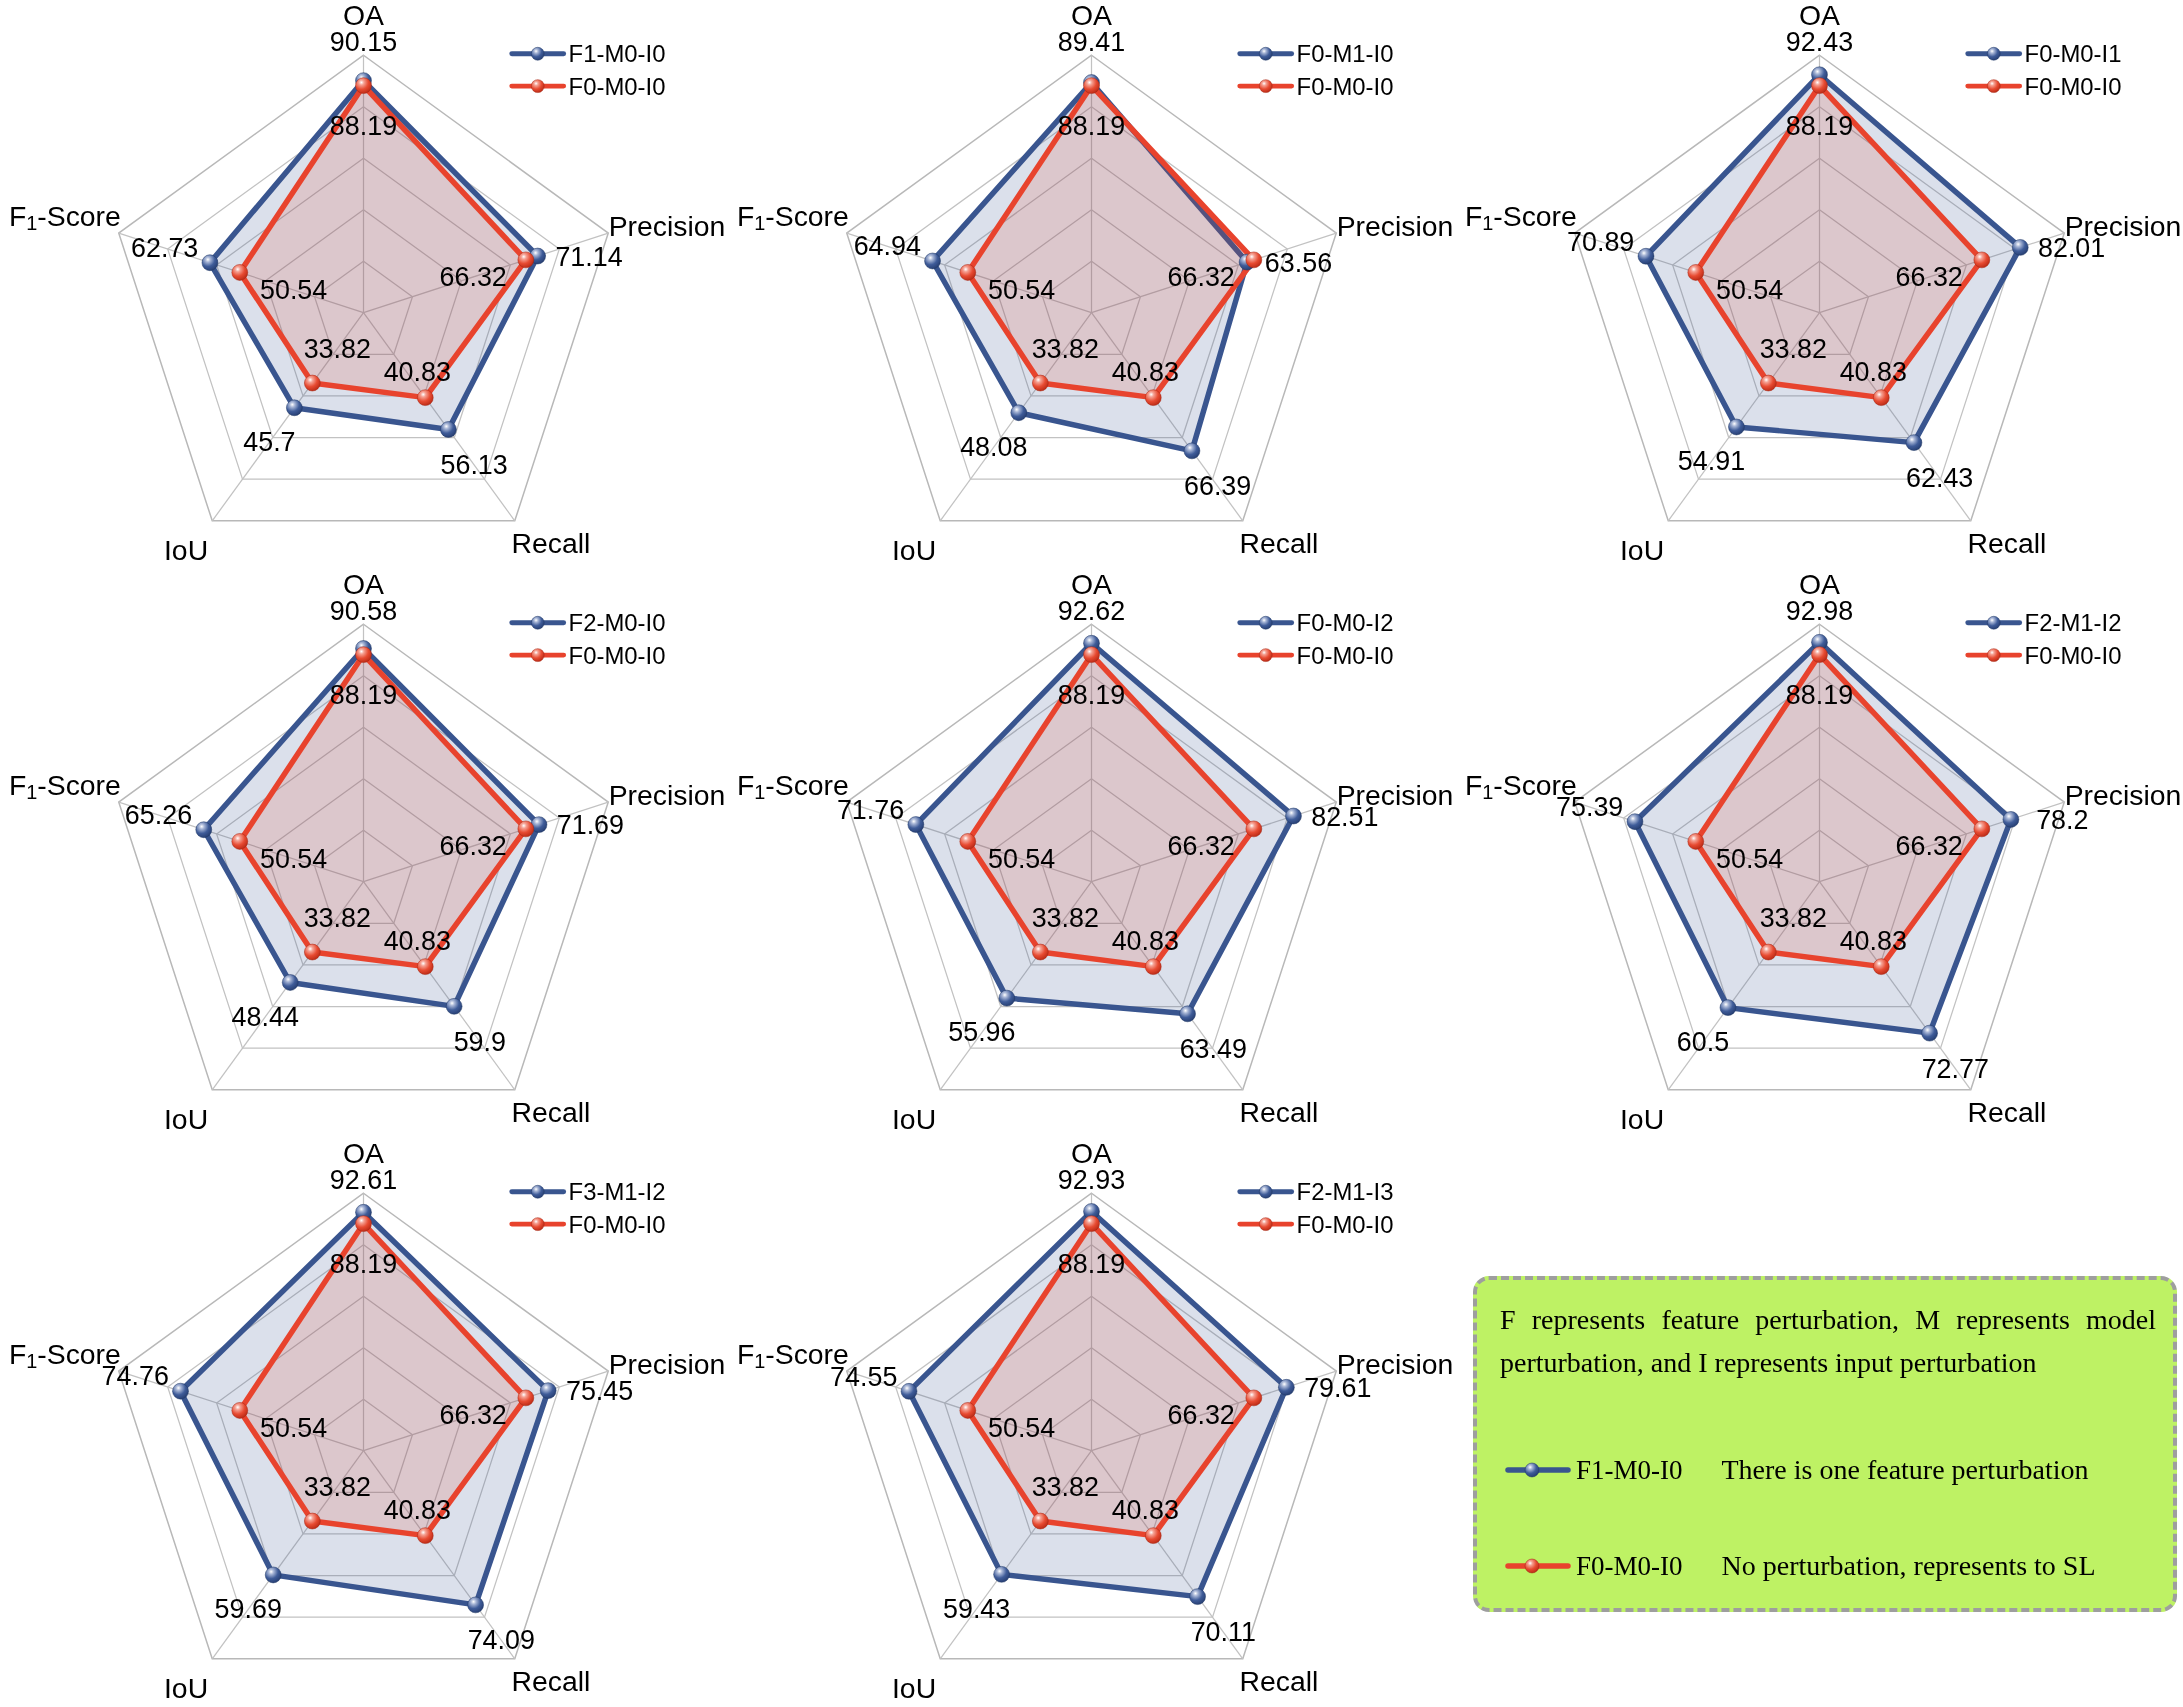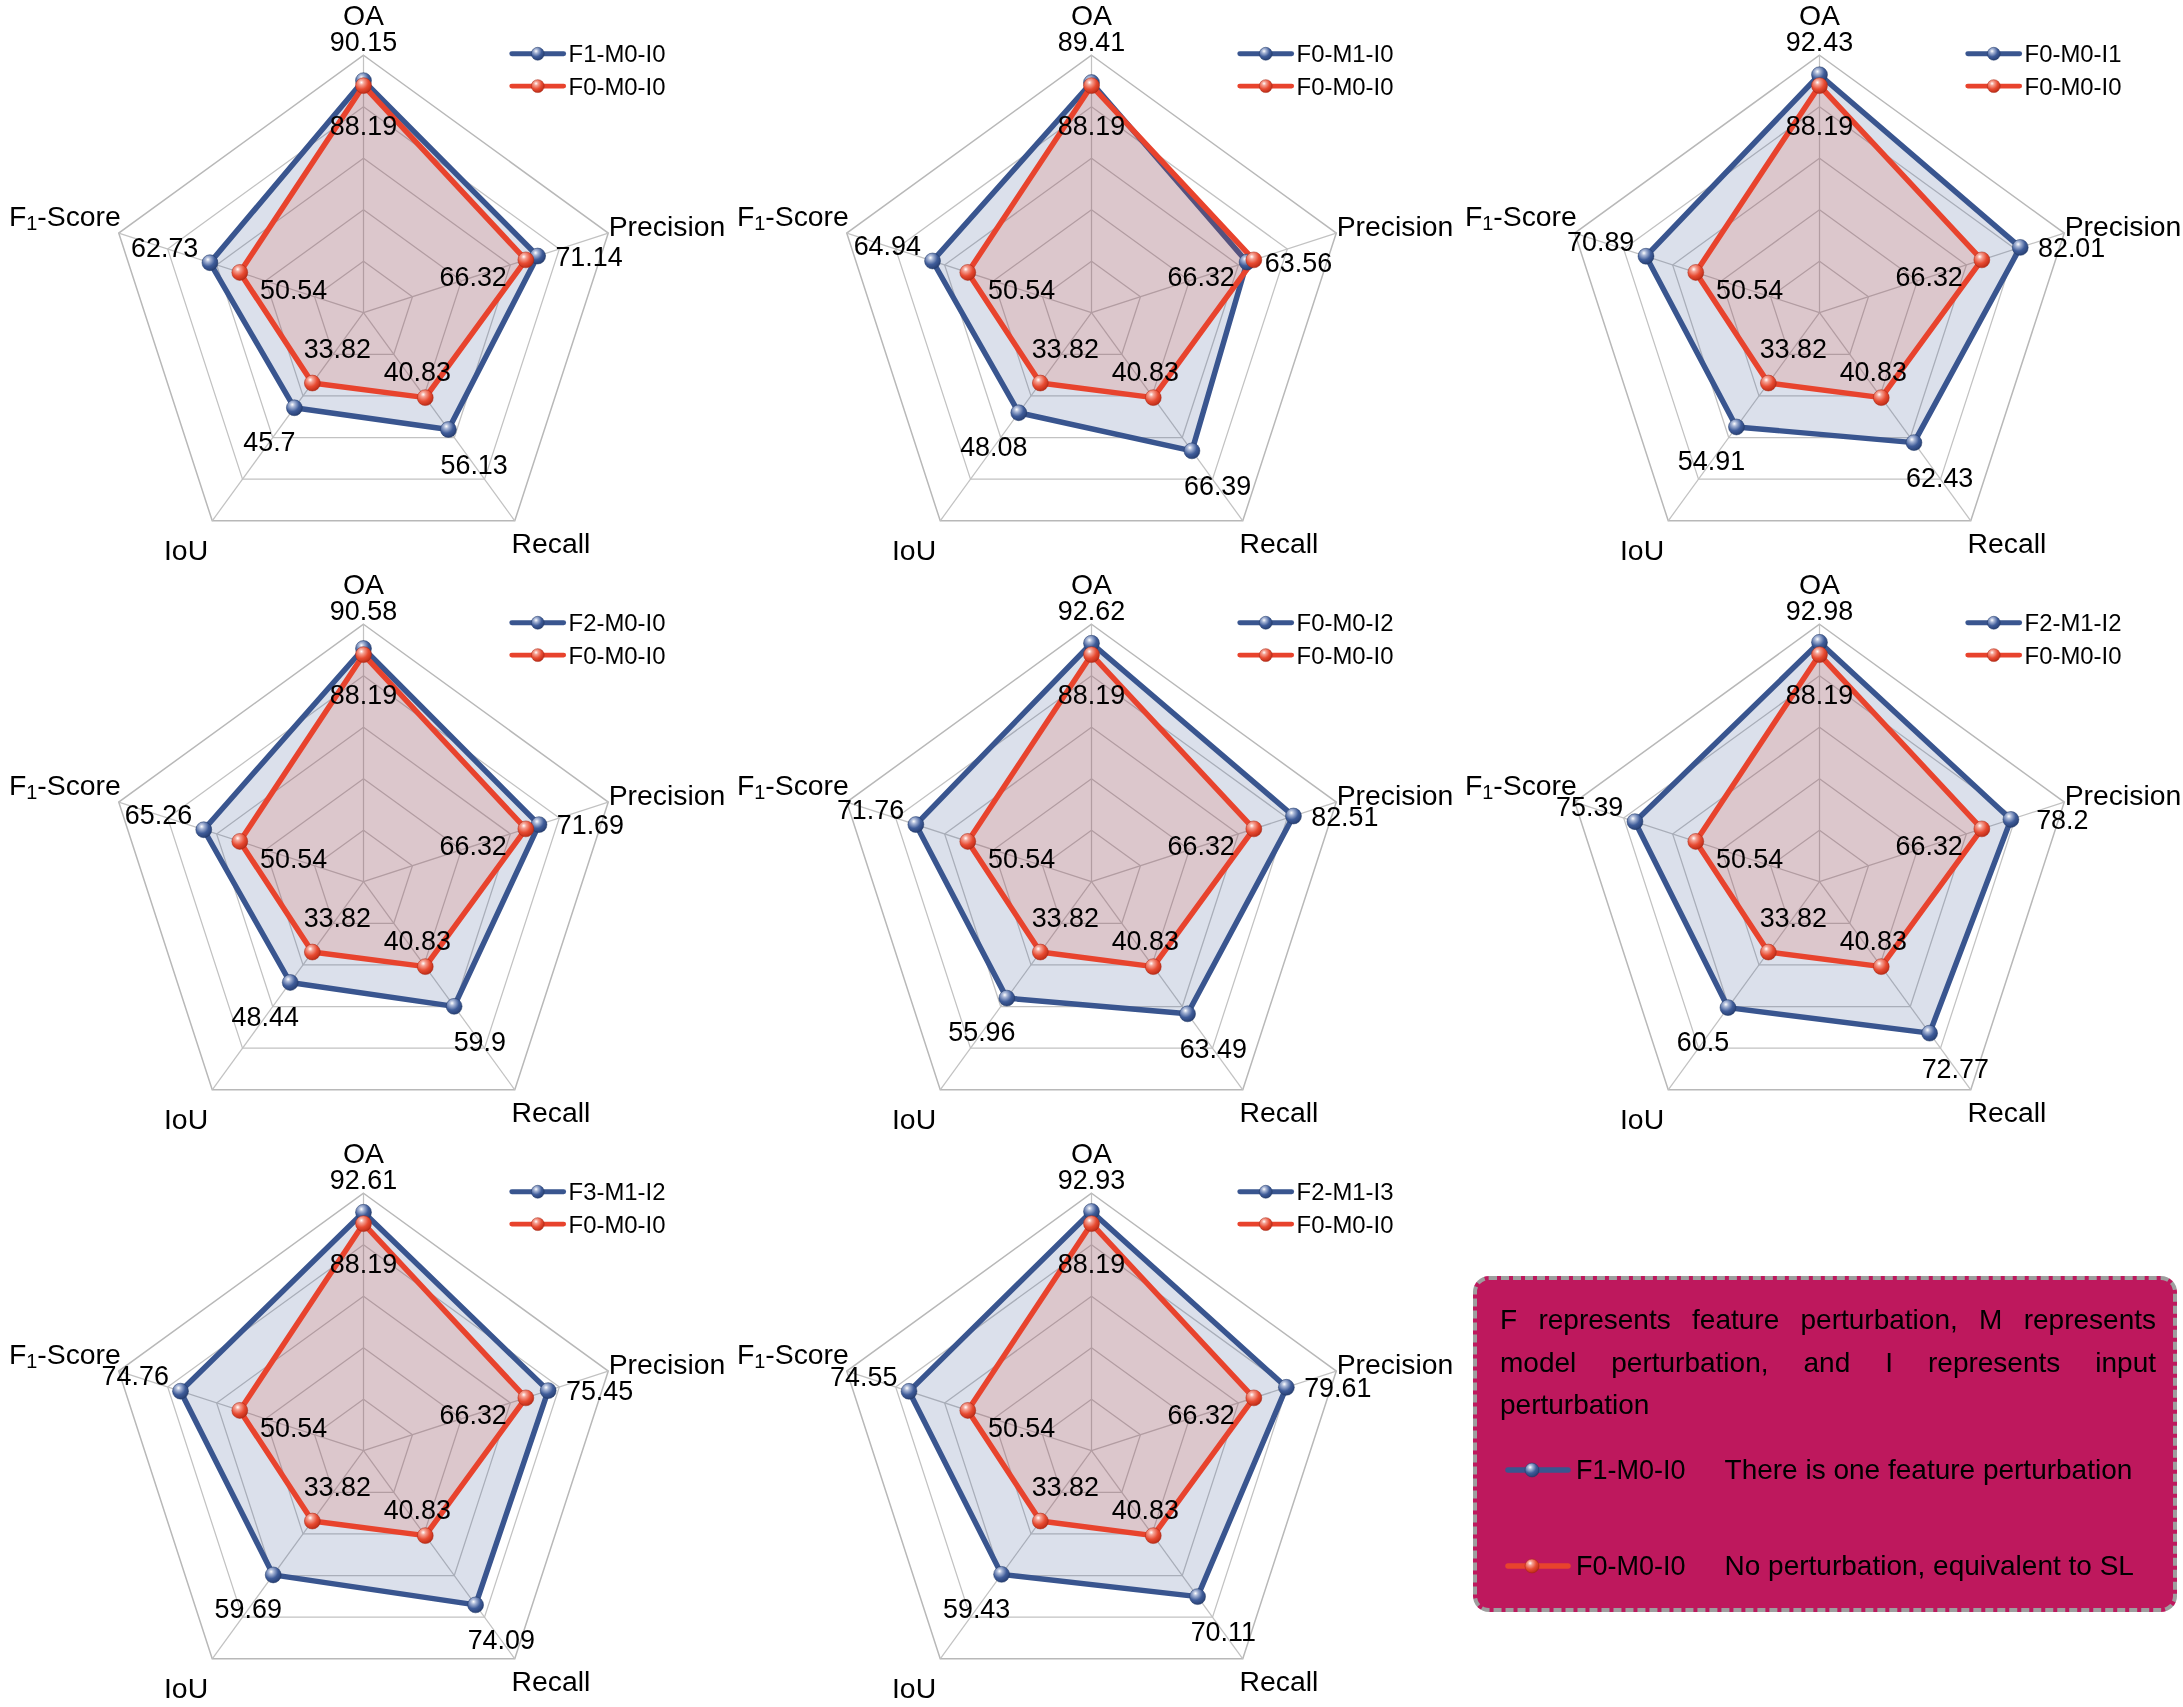--- a/index.html
+++ b/index.html
@@ -1,21 +1,21 @@
 <!DOCTYPE html>
 <html style="font-size:8px"><head>
 <meta charset="utf-8">
 <style>
   html,body{margin:0;padding:0;background:#ffffff;}
   body{width:2183px;height:1707px;font-family:"Liberation Sans",sans-serif;color:#000;}
   .page{display:grid;grid-template-columns:repeat(3,728px);grid-template-rows:569px 569px 569px;width:2183px;height:1707px;border-radius:27px;}
   .cell{position:relative;overflow:visible;}
   svg.radar{position:absolute;left:0;top:0;width:728px;height:569px;overflow:visible;display:block;}
   svg.radar text{fill:#000;}
-  .info-box{position:absolute;left:17px;top:138px;width:704px;height:336px;border:4.5px dashed #9E9E9E;border-radius:16px;box-sizing:border-box;background:#be185d;}
+  .info-box{position:absolute;left:17px;top:138px;width:704px;height:336px;border:4.5px dashed #9E9E9E;border-radius:16px;box-sizing:border-box;background:#bef264;font-family:Liberation Serif, serif;}
   .info-par{margin:19px 17px 0 23px;font-size:28px;line-height:1.52;text-align:justify;}
   .info-row{position:absolute;left:28px;display:flex;align-items:center;white-space:nowrap;}
   .info-row.r1{top:174px;}
   .info-row.r2{top:270px;}
   .swatch{width:66px;height:26px;flex:0 0 auto;}
   .code{font-size:27px;margin-left:5px;}
   .desc{font-size:28px;margin-left:39px;}
 </style>
 </head>
 <body>
@@ -647,18 +647,18 @@
               <stop offset="0" stop-color="#FFFFFF"></stop>
                 <stop offset="0.22" stop-color="#F5A193"></stop>
               <stop offset="0.6" stop-color="#E74B32"></stop>
                 <stop offset="1" stop-color="#BC2B16"></stop>
             </radialGradient>
           </defs>
           <line x1="6" y1="26" x2="126" y2="26" stroke="#E8432D" stroke-width="11" stroke-linecap="round"></line>
           <circle cx="54" cy="26" r="14" fill="url(#gboxr)" stroke="#A32412" stroke-width="1"></circle>
         </svg>
         <span class="code">F0-M0-I0</span>
-        <span class="desc">No perturbation, equivalent to SL</span>
+        <span class="desc">No perturbation, represents to SL</span>
       </div>
     </div>
   </div>
 </div>
 
 
 </body></html>

